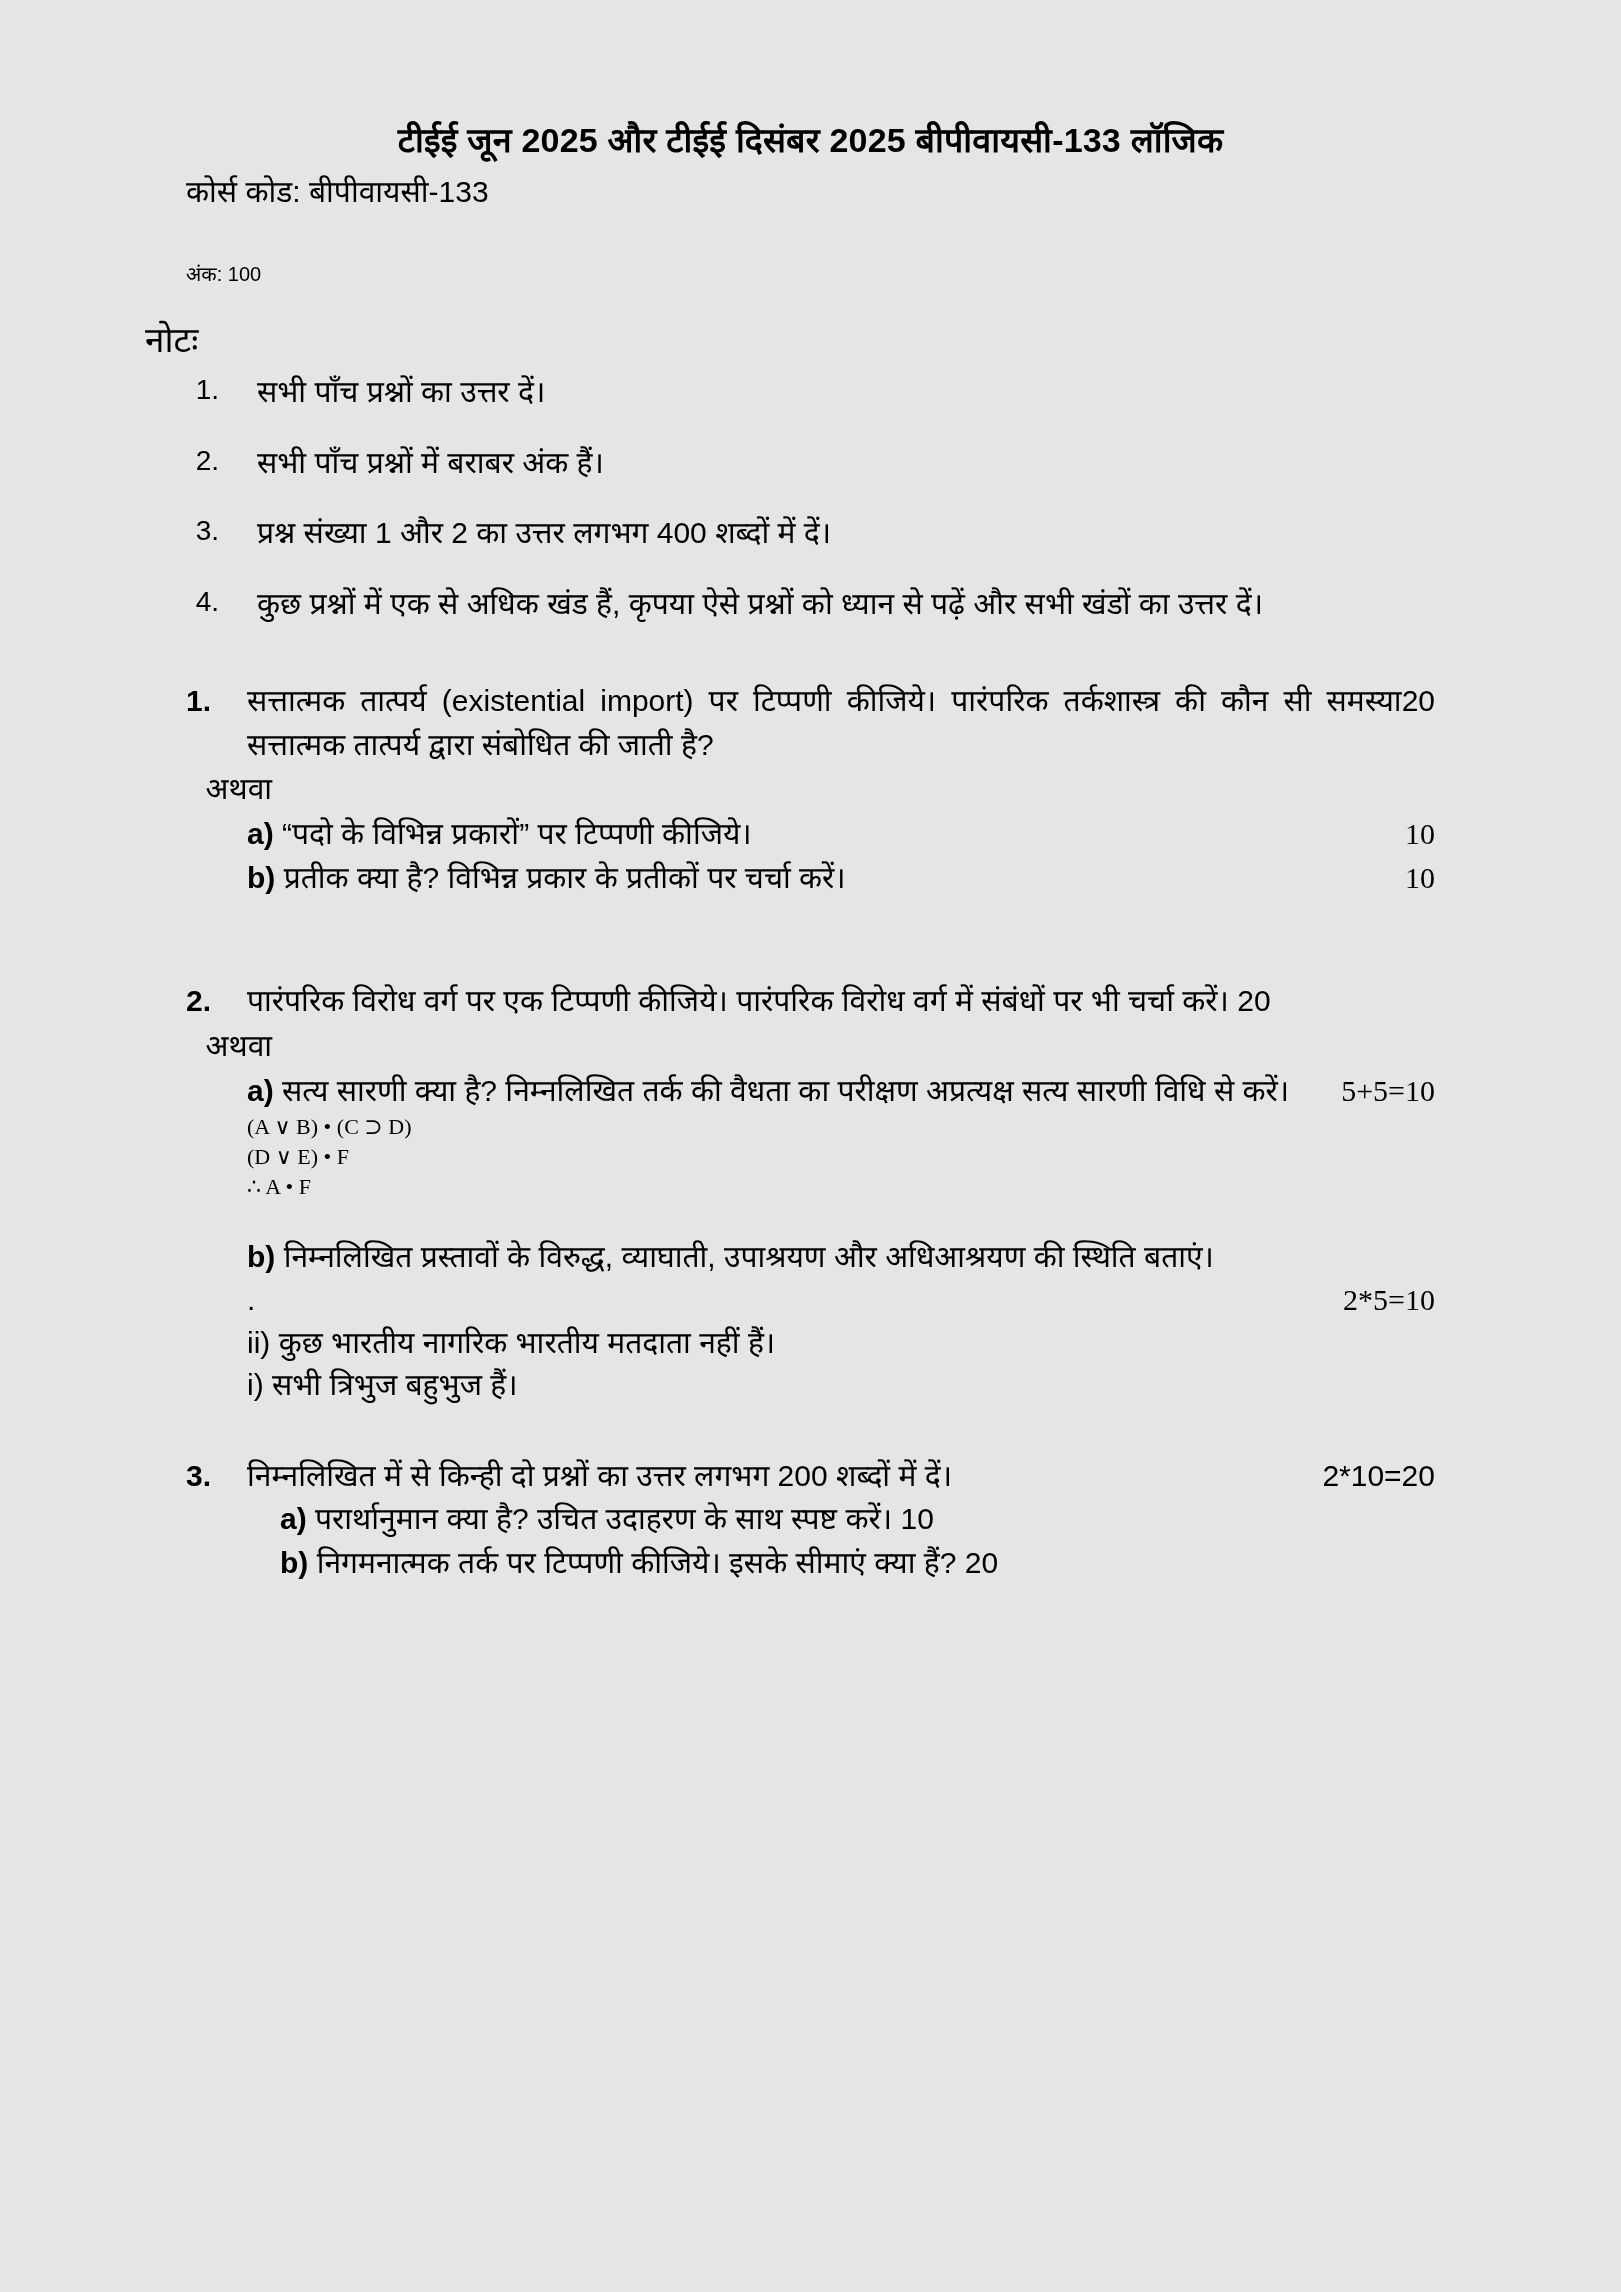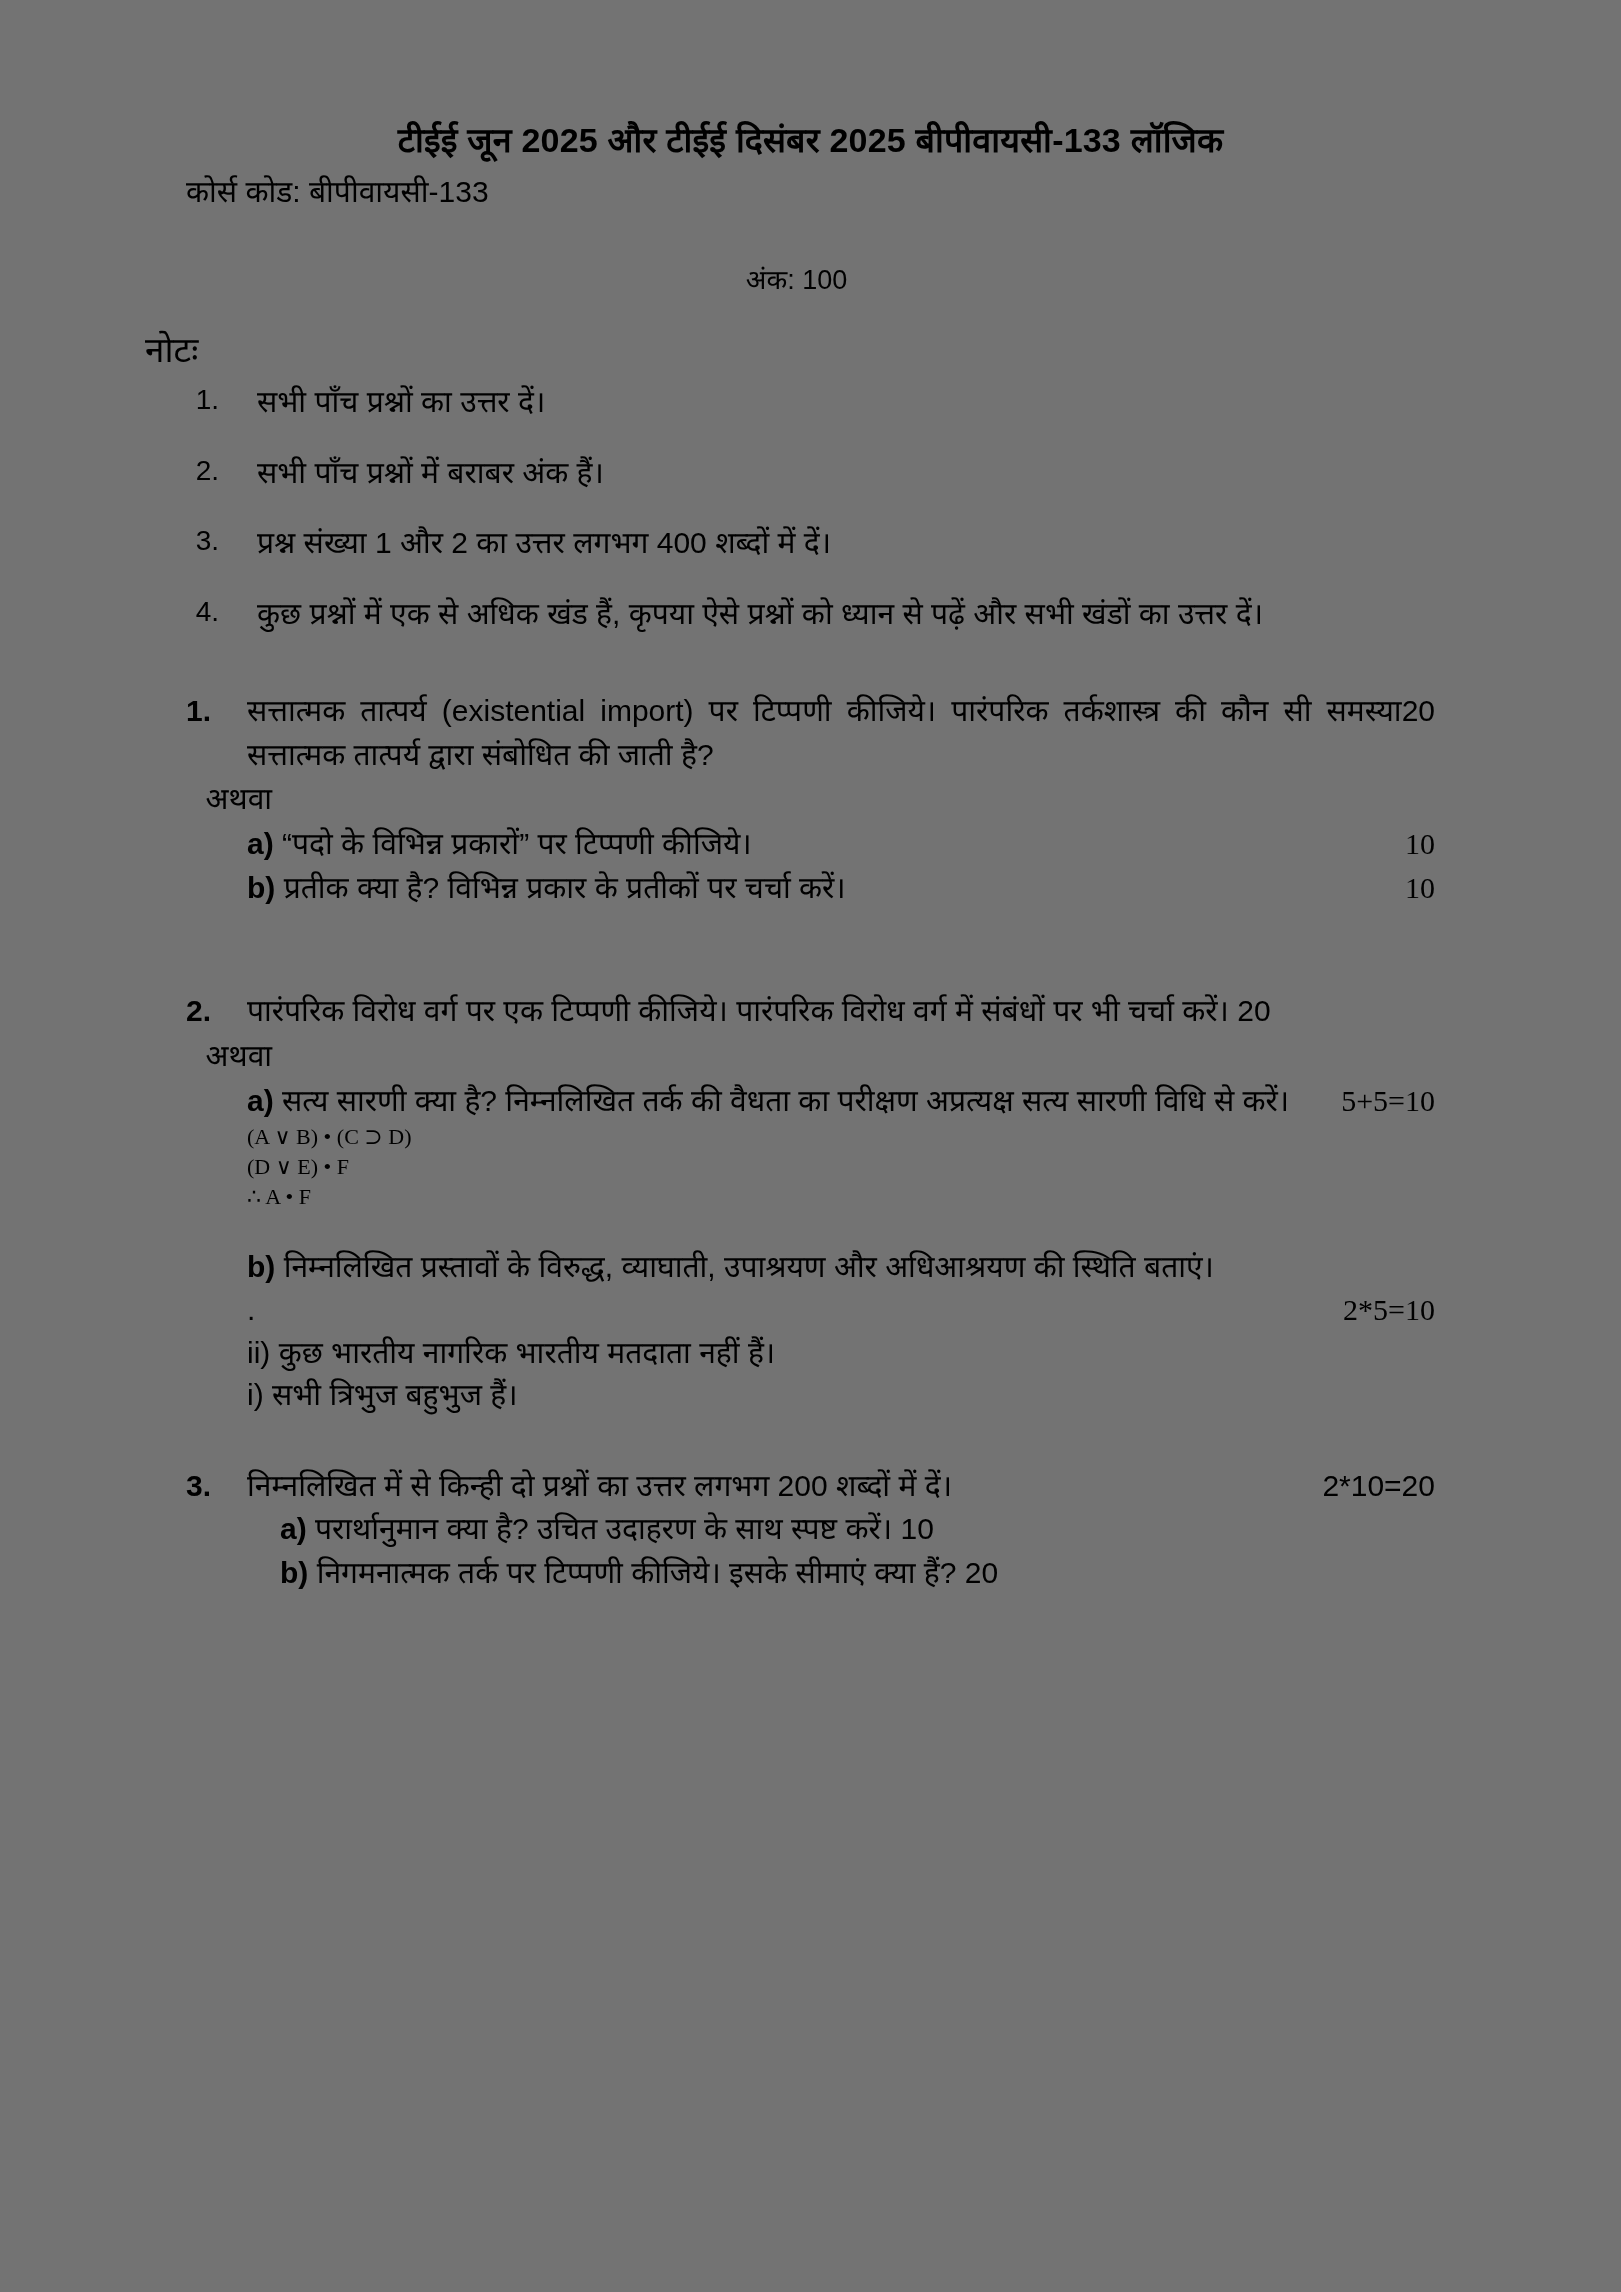--- a/index.html
+++ b/index.html
@@ -10,21 +10,21 @@
   }
   body {
     font-family: "Liberation Serif", "DejaVu Serif", serif;
     color: #000000;
   }
   .page {
     position: relative;
     width: 1621px;
     height: 2293px;
     margin: 0 auto;
-    background: #737373;
+    background: #e5e5e5;
     box-sizing: border-box;
     padding: 118px 186px 59px 186px;
     overflow: hidden;
   }
   .hi {
     font-family: "Liberation Sans", "DejaVu Sans", sans-serif;
   }
 
   
   .doc-title {
@@ -41,22 +41,22 @@
     line-height: 1.45;
     margin: 0;
   }
   .doc-subtitle2 {
     text-align: left;
     font-size: 30px;
     line-height: 1.45;
     margin: 0 0 3.9px 0;
   }
   .marks-line {
-    text-align: center;
-    font-size: 27px;
+    text-align: left;
+    font-size: 20px;
     margin-top: 47px;
     margin-right: 28px;
   }
 
   
   .note-heading {
     font-weight: normal;
     font-size: 35px;
     margin-top: 27.4px;
     margin-bottom: 9.8px;

